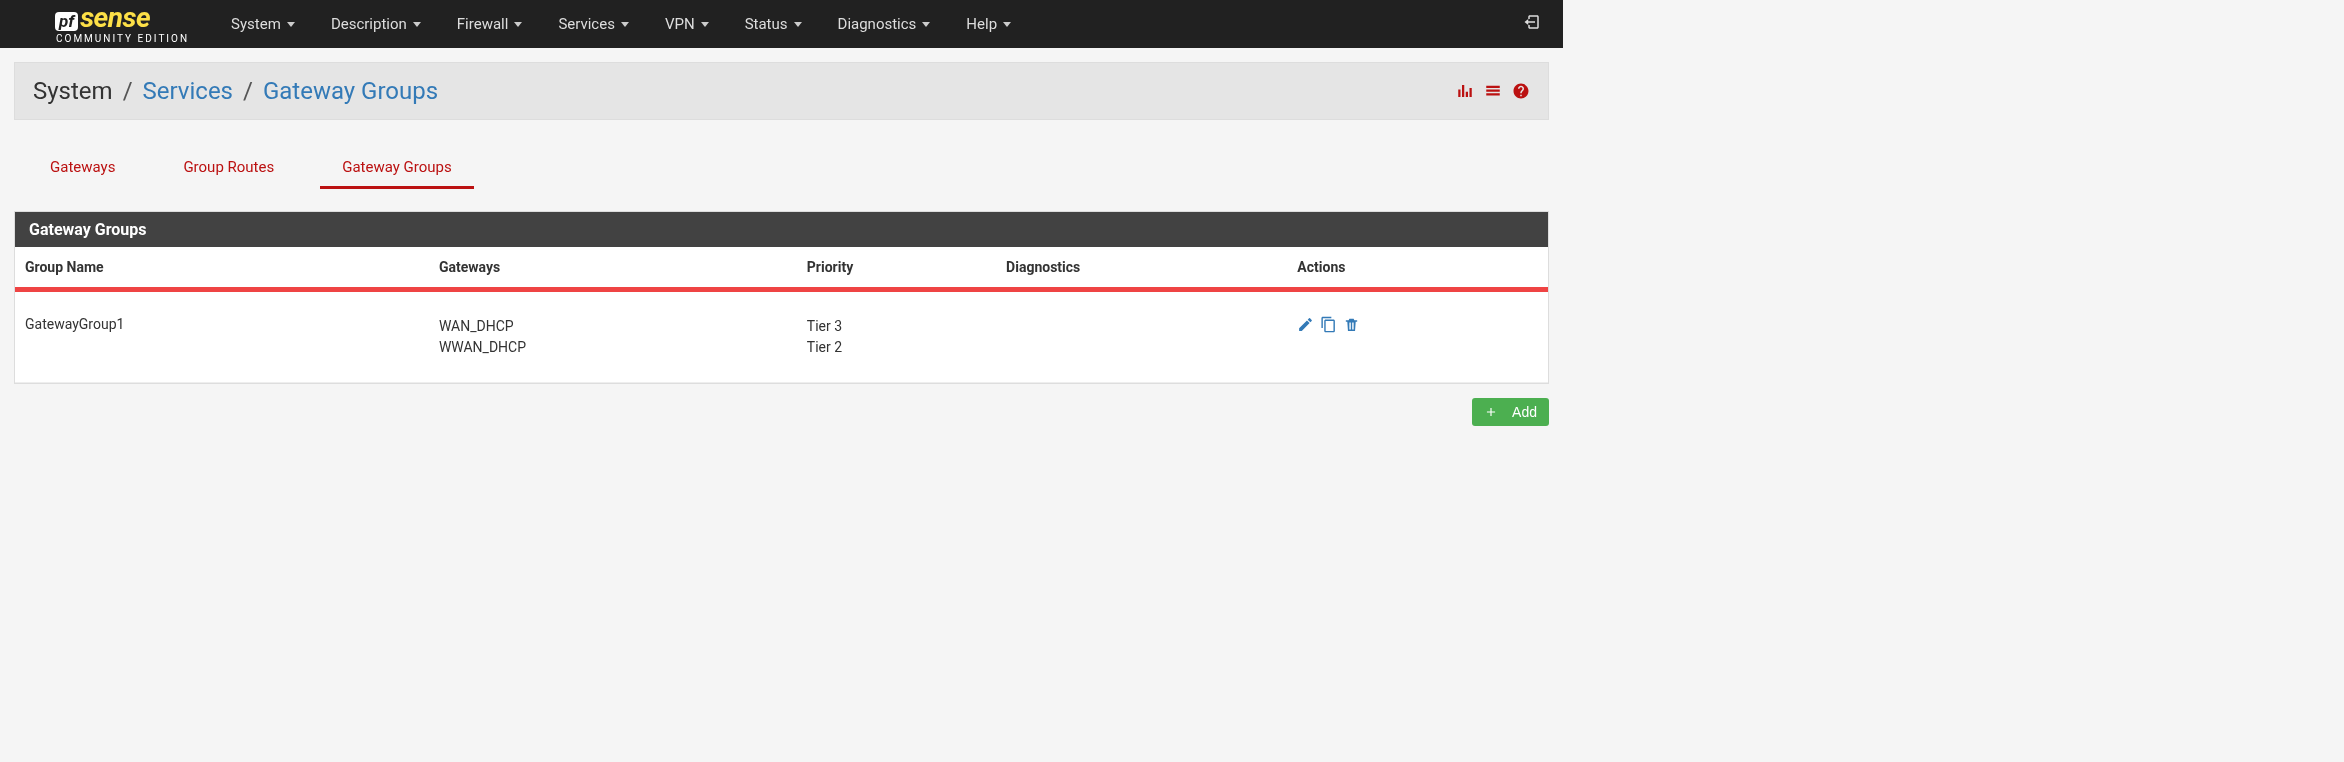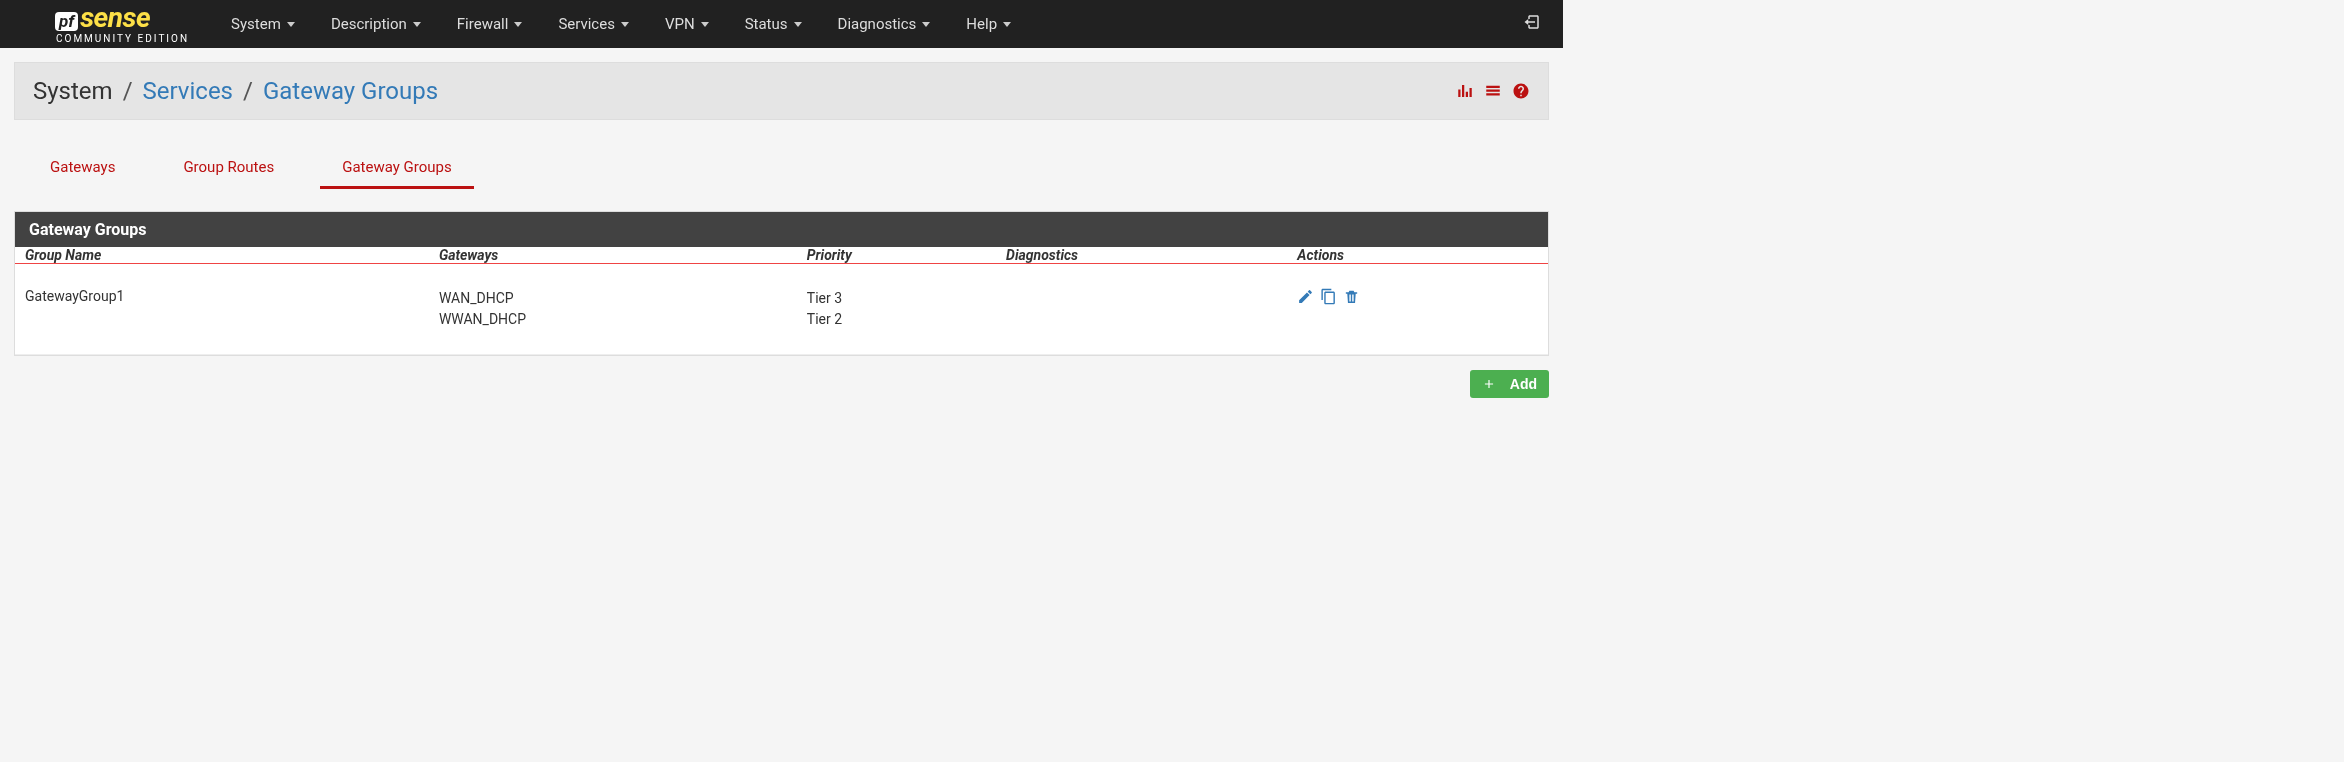--- a/index.html
+++ b/index.html
@@ -146,25 +146,24 @@
     font-weight:700;
     font-size:16px;
     padding:8px 14px;
   }
   table.gw {
     width:100%;
     border-collapse: collapse;
   }
   table.gw th {
     text-align:left;
-    padding:0 10px;
+    padding:12px 10px;
     font-weight:700;
-    border-bottom:1px solid #ef4444;
+    border-bottom:5px solid #ef4444;
     font-size:14px;
-    font-style:italic;
   }
   table.gw td {
     padding:24px 10px;
     vertical-align: top;
     font-size:14px;
     border-bottom:1px solid #eee;
   }
   .multi-line div { line-height:1.5; }
   .action-icons {
     display:flex;
@@ -182,21 +181,21 @@
   .btn-add {
     background:#4caf50;
     color:#fff;
     border:none;
     border-radius:3px;
     padding:6px 12px;
     display:flex;
     align-items:center;
     gap:14px;
     font-size:14px;
-    font-weight:700;
+    font-weight:400;
     cursor:pointer;
   }
   .btn-add svg { width:14px; height:14px; fill:#fff; }
 </style>
 </head>
 <body>
 
 <div class="navbar">
   <div class="logo">
     <div class="logo-main">

